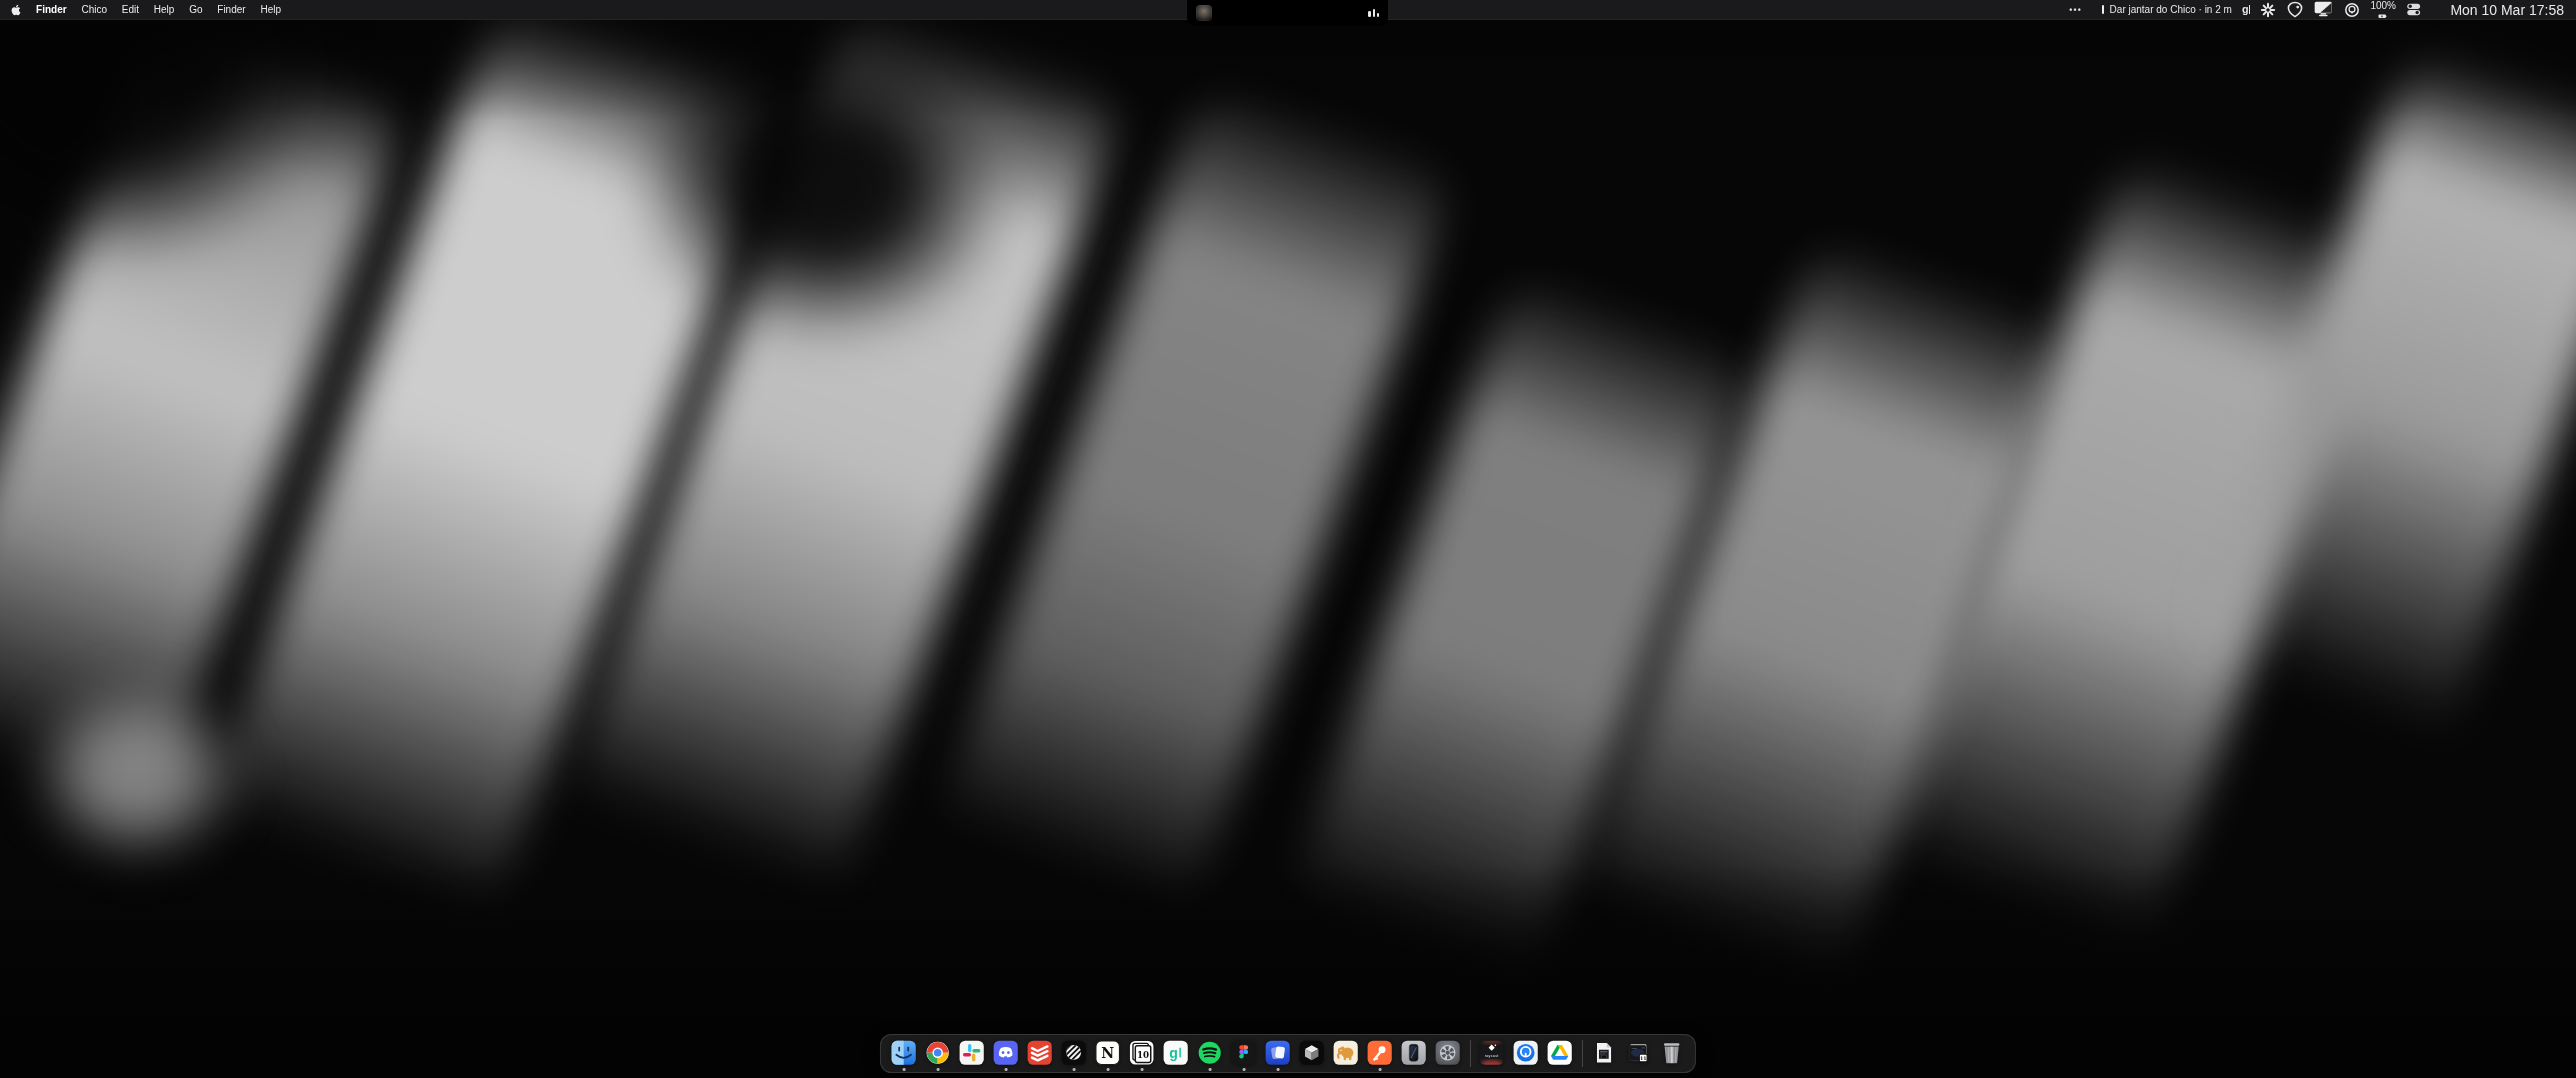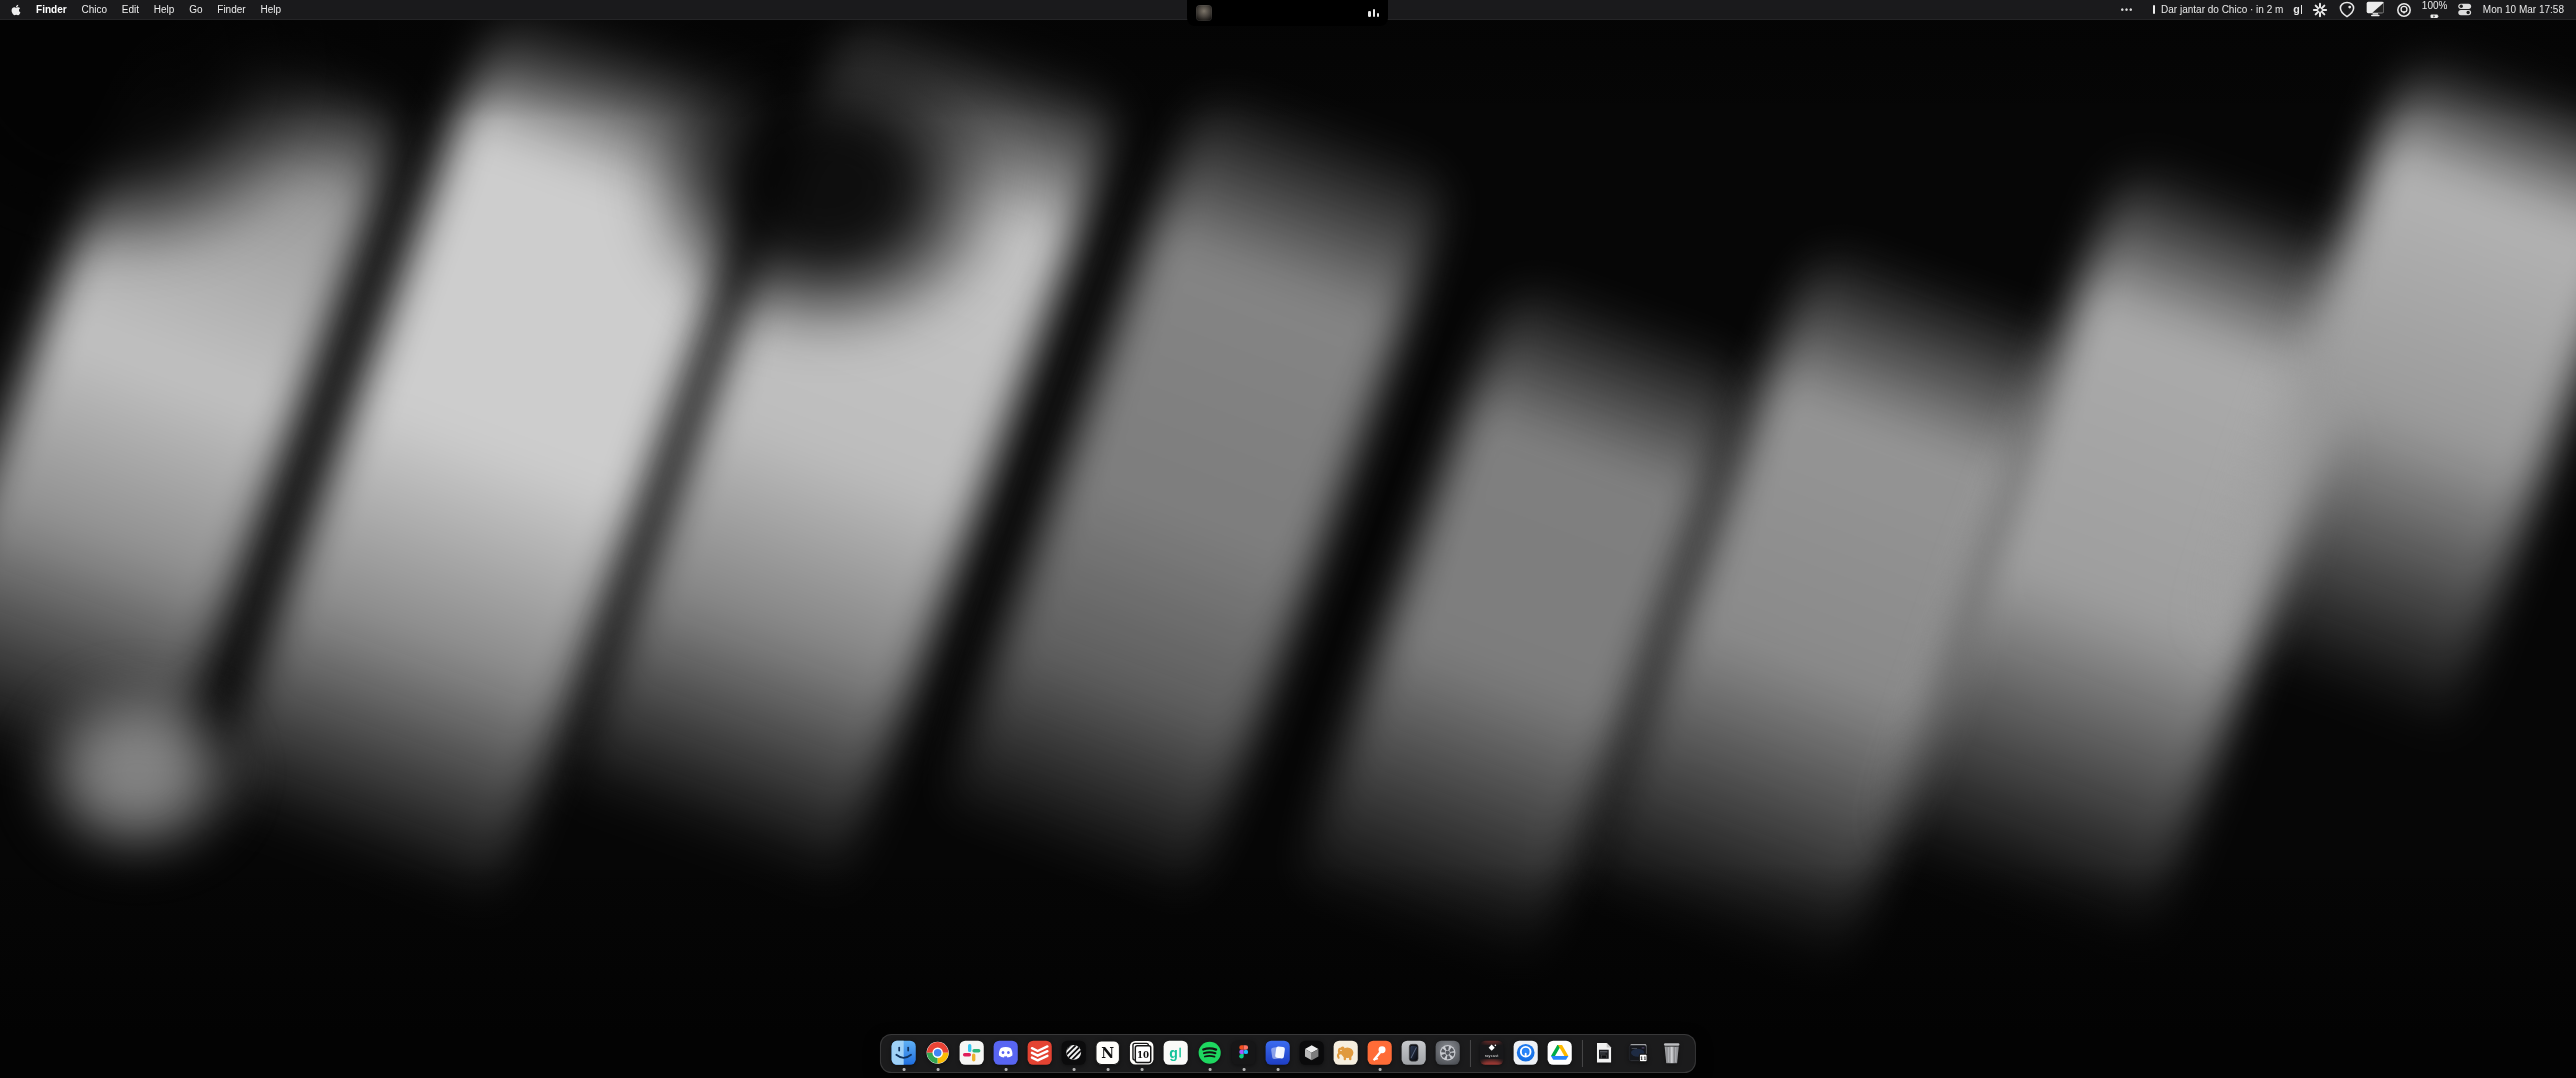--- a/index.html
+++ b/index.html
@@ -48,21 +48,21 @@
   .mb-item.bold { font-weight:bold; color:#fff; }
   .mb-right { position:absolute; right:0; top:0; height:100%; display:flex; align-items:center;
     gap:10px; padding-right:12px; }
   .mb-status { display:flex; align-items:center; height:100%; white-space:nowrap; color:#e8e8e8; }
   .mb-status.dots { font-size:8.7px; letter-spacing:1.3px; font-weight:bold; color:#dcdcdc; margin-right:9.4px; }
   .reminder { gap:6px; }
   .rbar { width:2px; height:9.4px; background:#ededed; border-radius:1.3px; display:inline-block; }
   .gram b { font-size:10.7px; font-weight:bold; line-height:1; }
   .gram .caret { width:1.3px; height:8.7px; background:#e8e8e8; display:inline-block; margin-left:0.7px; }
   .battery { gap:3.4px;flex-direction:column; }
-  .clock { font-size:10px; }
+  .clock { font-size:14px;margin-left:19px; }
 
   
   .notch-pill { position:absolute; left:calc(50% - 101px); top:0; width:201px; height:25.5px;
     background:#000; border-radius:0 0 8px 8px; display:flex; align-items:center;
     justify-content:space-between; padding:0 8.7px; z-index:60; }
   .album { width:16px; height:16px; border-radius:4px;
     background:radial-gradient(circle at 50% 38%, #7b7468 0%, #4a453f 42%, #191715 80%);
     box-shadow:0 0 0 0.7px rgba(255,255,255,.08) inset; }
   .viz { display:flex; align-items:flex-end; gap:2px; height:9.4px; }
   .viz i { display:block; width:2.3px; background:#e8e8e8; border-radius:1.3px; }

